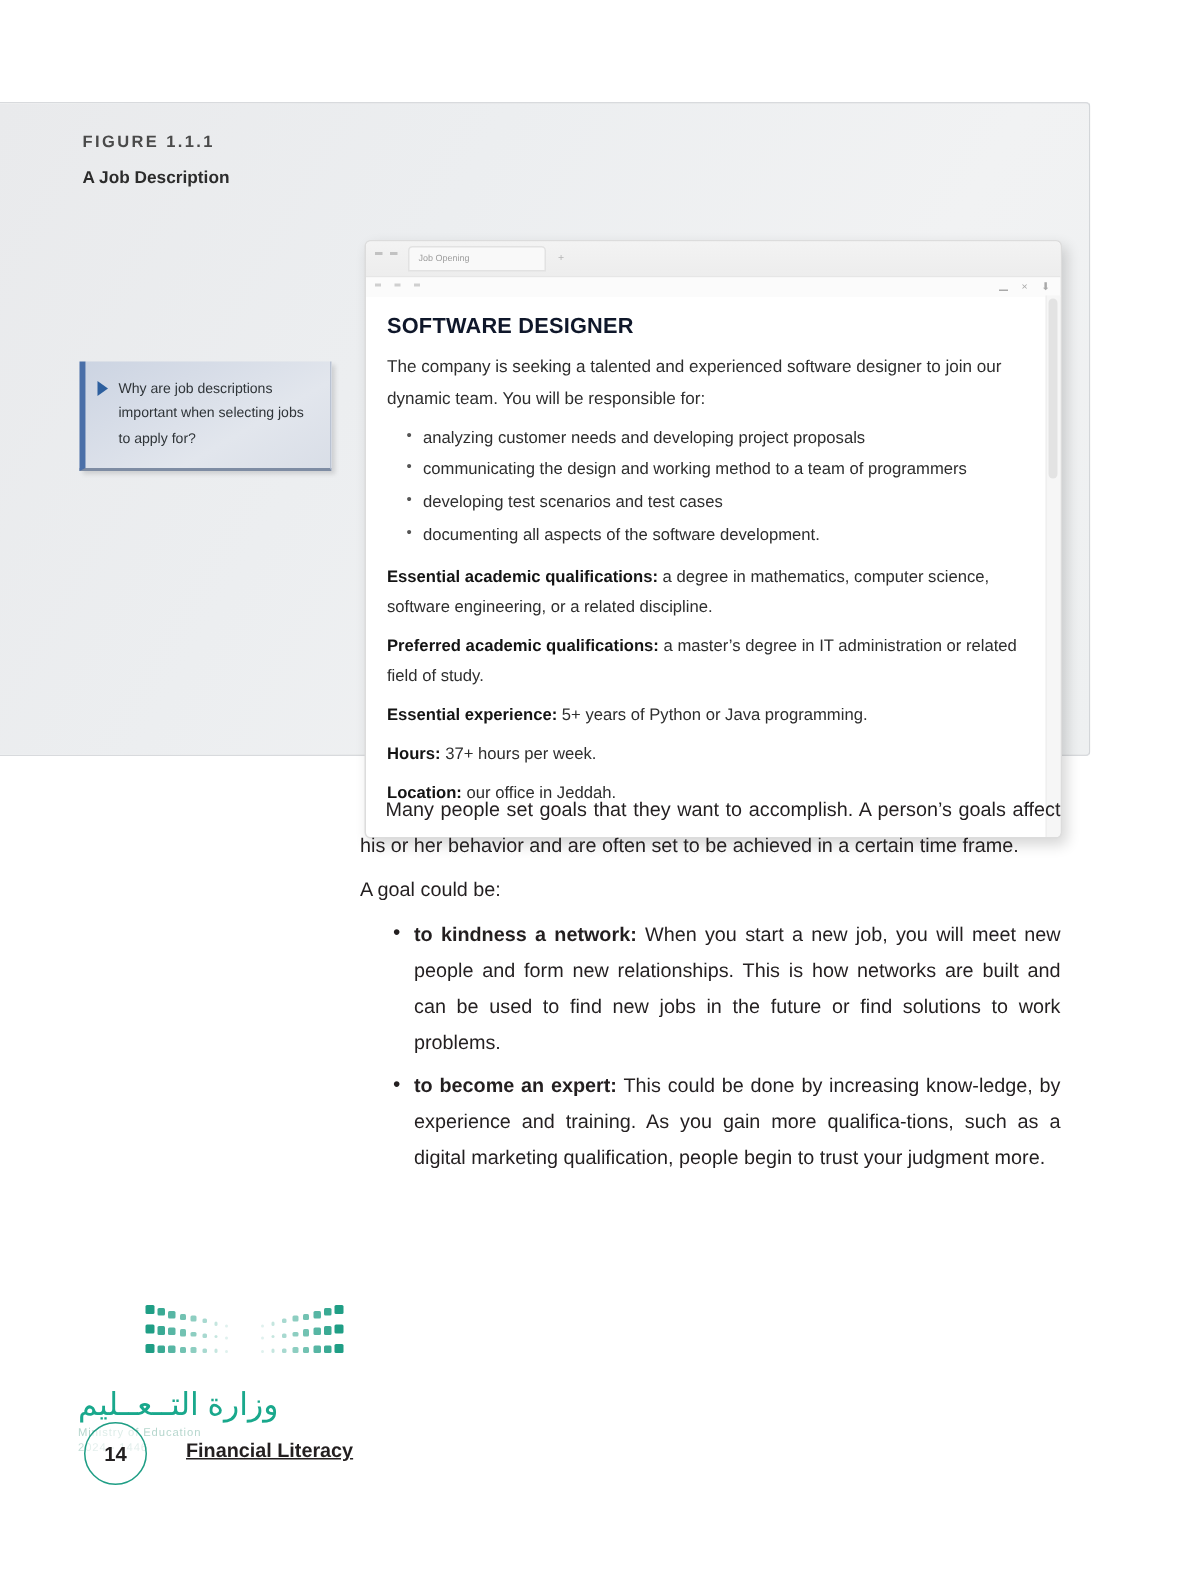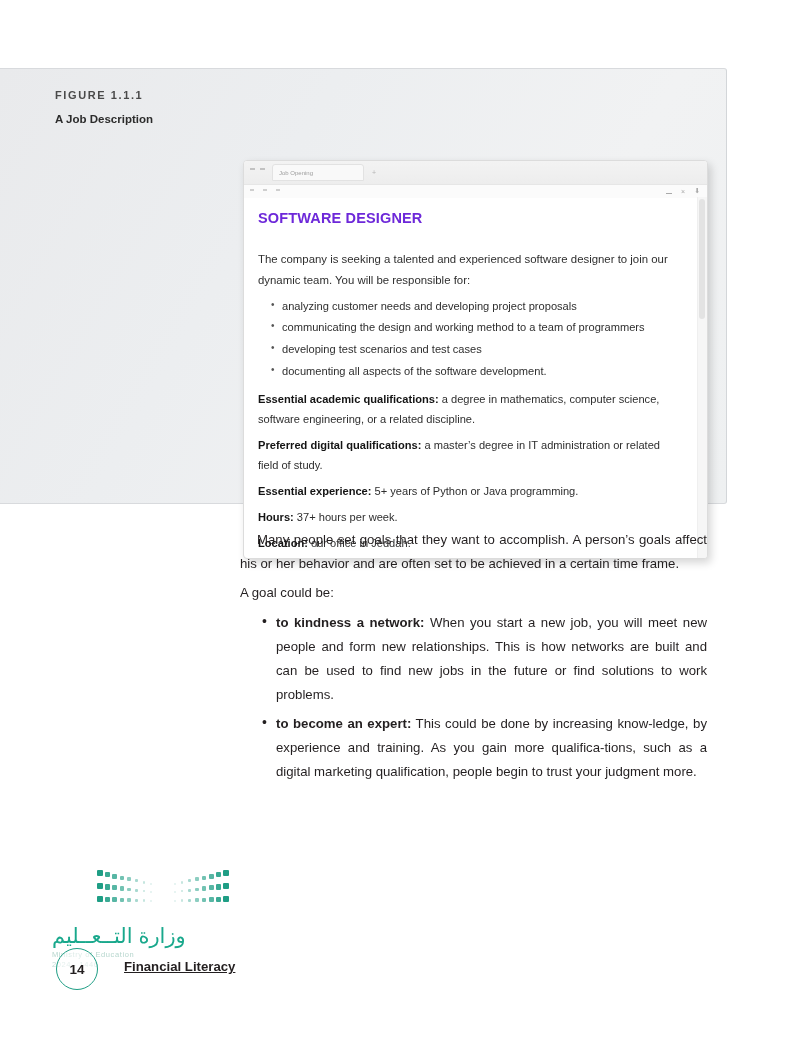--- a/index.html
+++ b/index.html
@@ -194,22 +194,22 @@
   }
 
   .card-body {
     padding: 12px 28px 0 14px;
     box-sizing: border-box;
   }
   .job-title {
     font-size: 14.5px;
     font-weight: bold;
     letter-spacing: 0.15px;
-    color: #6d28d9;
-    margin: 0 0 23px 0;
+    color: #0f172a;
+    margin: 0 0 9px 0;
   }
   .job-intro {
     font-size: 11.4px;
     line-height: 1.82;
     color: #2e2e2e;
     margin: 0 0 6px 0;
   }
   .job-duties {
     list-style: none;
     margin: 0 0 9px 0;
@@ -362,20 +362,24 @@
 </head>
 <body>
 
 <div class="figure-band">
 
   <div class="figure-caption-block">
     <div class="figure-label">FIGURE 1.1.1</div>
     <div class="figure-title">A Job Description</div>
   </div>
 
+  <div class="callout">
+    <div class="callout-arrow"></div>
+    <div class="callout-text">Why are job descriptions important when selecting jobs to apply for?</div>
+  </div>
 
   <div class="job-card">
 
     <div class="card-chrome">
       <div class="chrome-dots">
         <span></span>
           <span></span>
       </div>
       <div class="chrome-tab">Job Opening</div>
       <div class="chrome-newtab">+</div>
@@ -407,21 +411,21 @@
         <li>analyzing customer needs and developing project proposals</li>
         <li>communicating the design and working method to a team of programmers</li>
         <li>developing test scenarios and test cases</li>
         <li>documenting all aspects of the software development.</li>
       </ul>
 
       <p class="job-field">
         <b>Essential academic qualifications:</b><span> a degree in mathematics, computer science, software engineering, or a related discipline.</span>
       </p>
       <p class="job-field">
-        <b>Preferred digital qualifications:</b><span> a master’s degree in IT administration or related field of study.</span>
+        <b>Preferred academic qualifications:</b><span> a master’s degree in IT administration or related field of study.</span>
       </p>
       <p class="job-field">
         <b>Essential experience:</b><span> 5+ years of Python or Java programming.</span>
       </p>
       <p class="job-field">
         <b>Hours:</b><span> 37+ hours per week.</span>
       </p>
       <p class="job-field">
         <b>Location:</b><span> our office in Jeddah.</span>
       </p>

